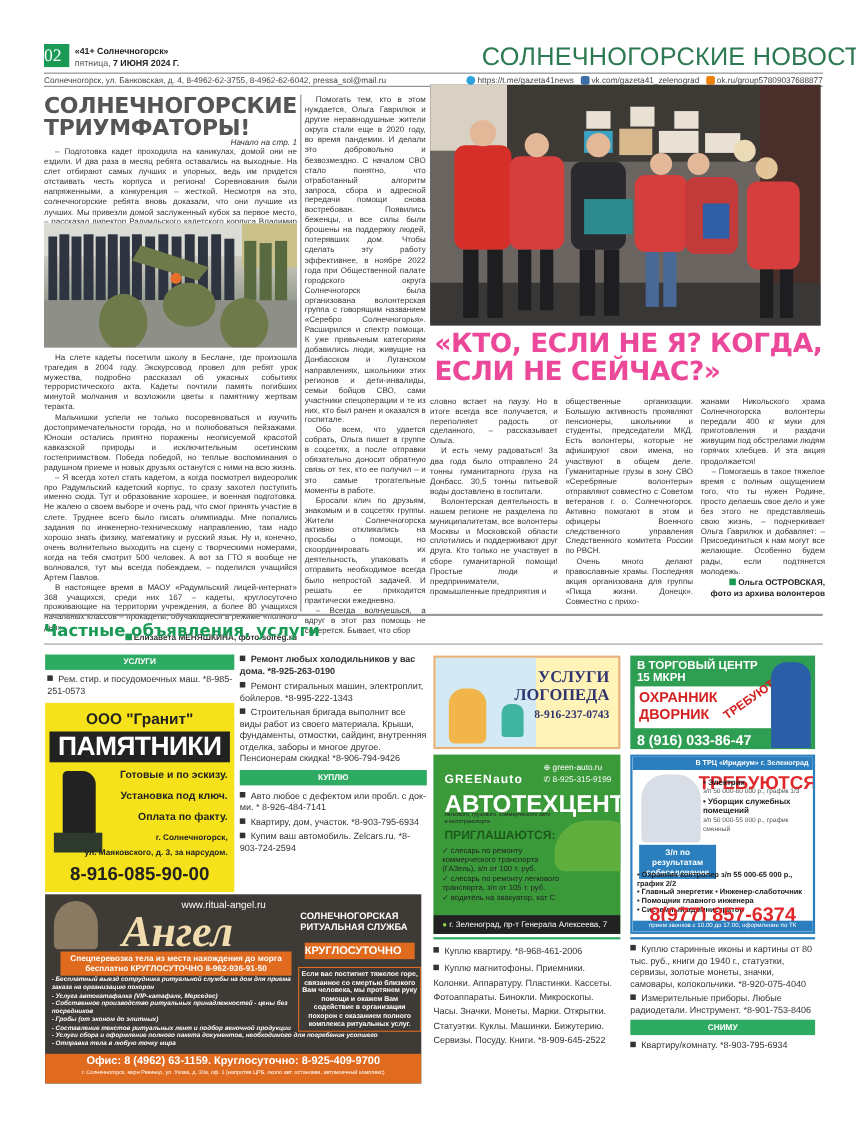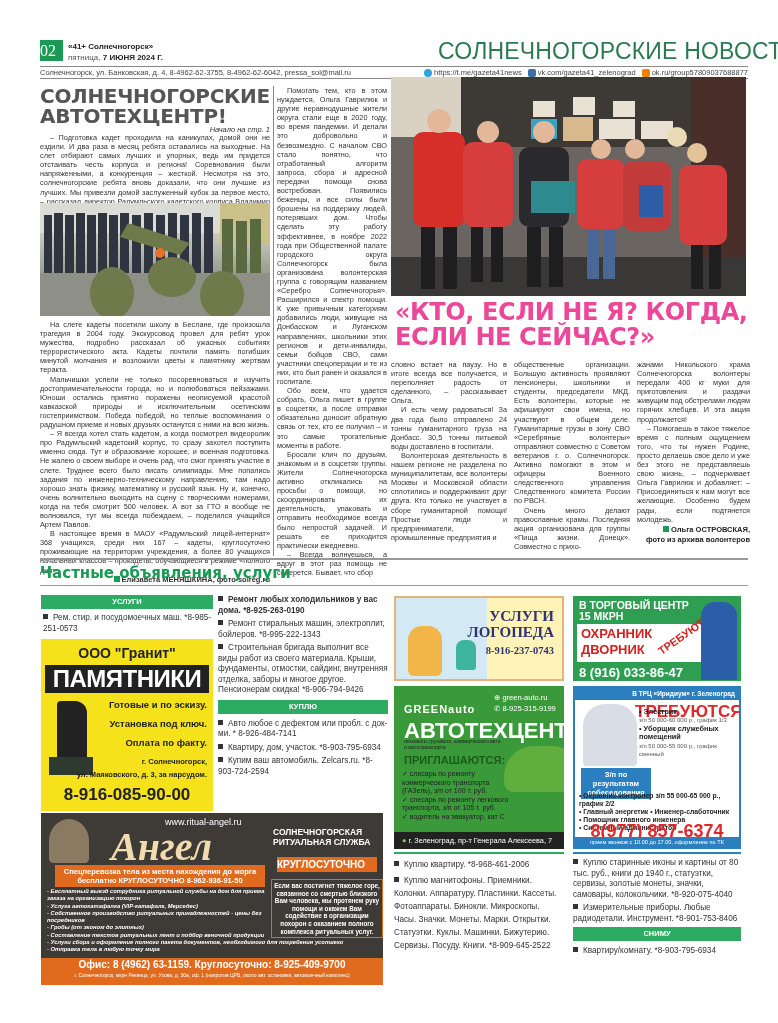--- a/index.html
+++ b/index.html
@@ -104,21 +104,21 @@
 <div class="abs masthead">СОЛНЕЧНОГОРСКИЕ НОВОСТИ</div>
 <div class="abs infobar">
   <span class="addr">Солнечногорск, ул. Банковская, д. 4, 8-4962-62-3755, 8-4962-62-6042, pressa_sol@mail.ru</span>
   <span class="soc">
     <span><span class="ic ic-tg"></span><span>https://t.me/gazeta41news</span></span>
     <span><span class="ic ic-vk"></span><span>vk.com/gazeta41_zelenograd</span></span>
     <span><span class="ic ic-ok"></span><span>ok.ru/group57809037688877</span></span>
   </span>
 </div>
 
-<h1 class="abs h1">СОЛНЕЧНОГОРСКИЕ АВТОТЕХЦЕНТР!</h1>
+<h1 class="abs h1">СОЛНЕЧНОГОРСКИЕ ТРИУМФАТОРЫ!</h1>
 <div class="abs txt contd">Начало на стр. 1</div>
 <div class="abs txt c1a">
     <p>– Подготовка кадет проходила на каникулах, домой они не ездили. И два раза в месяц ребята оставались на выходные. На слет отбирают самых лучших и упорных, ведь им придется отстаивать честь корпуса и региона! Соревнования были напряженными, а конкуренция – жесткой. Несмотря на это, солнечногорские ребята вновь доказали, что они лучшие из лучших. Мы привезли домой заслуженный кубок за первое место, – рассказал директор Радумльского кадетского корпуса Владимир Красин.</p>
   </div>
 <div class="abs photo1">
   <svg width="230" height="113" viewBox="0 0 230 113">
     <rect x="0" y="0" width="230" height="30" fill="#dcdcd6"></rect>
     <rect x="180" y="0" width="50" height="40" fill="#c9c08a"></rect>
     <g fill="#2e3440">
       <rect x="4" y="12" width="8" height="58"></rect>

